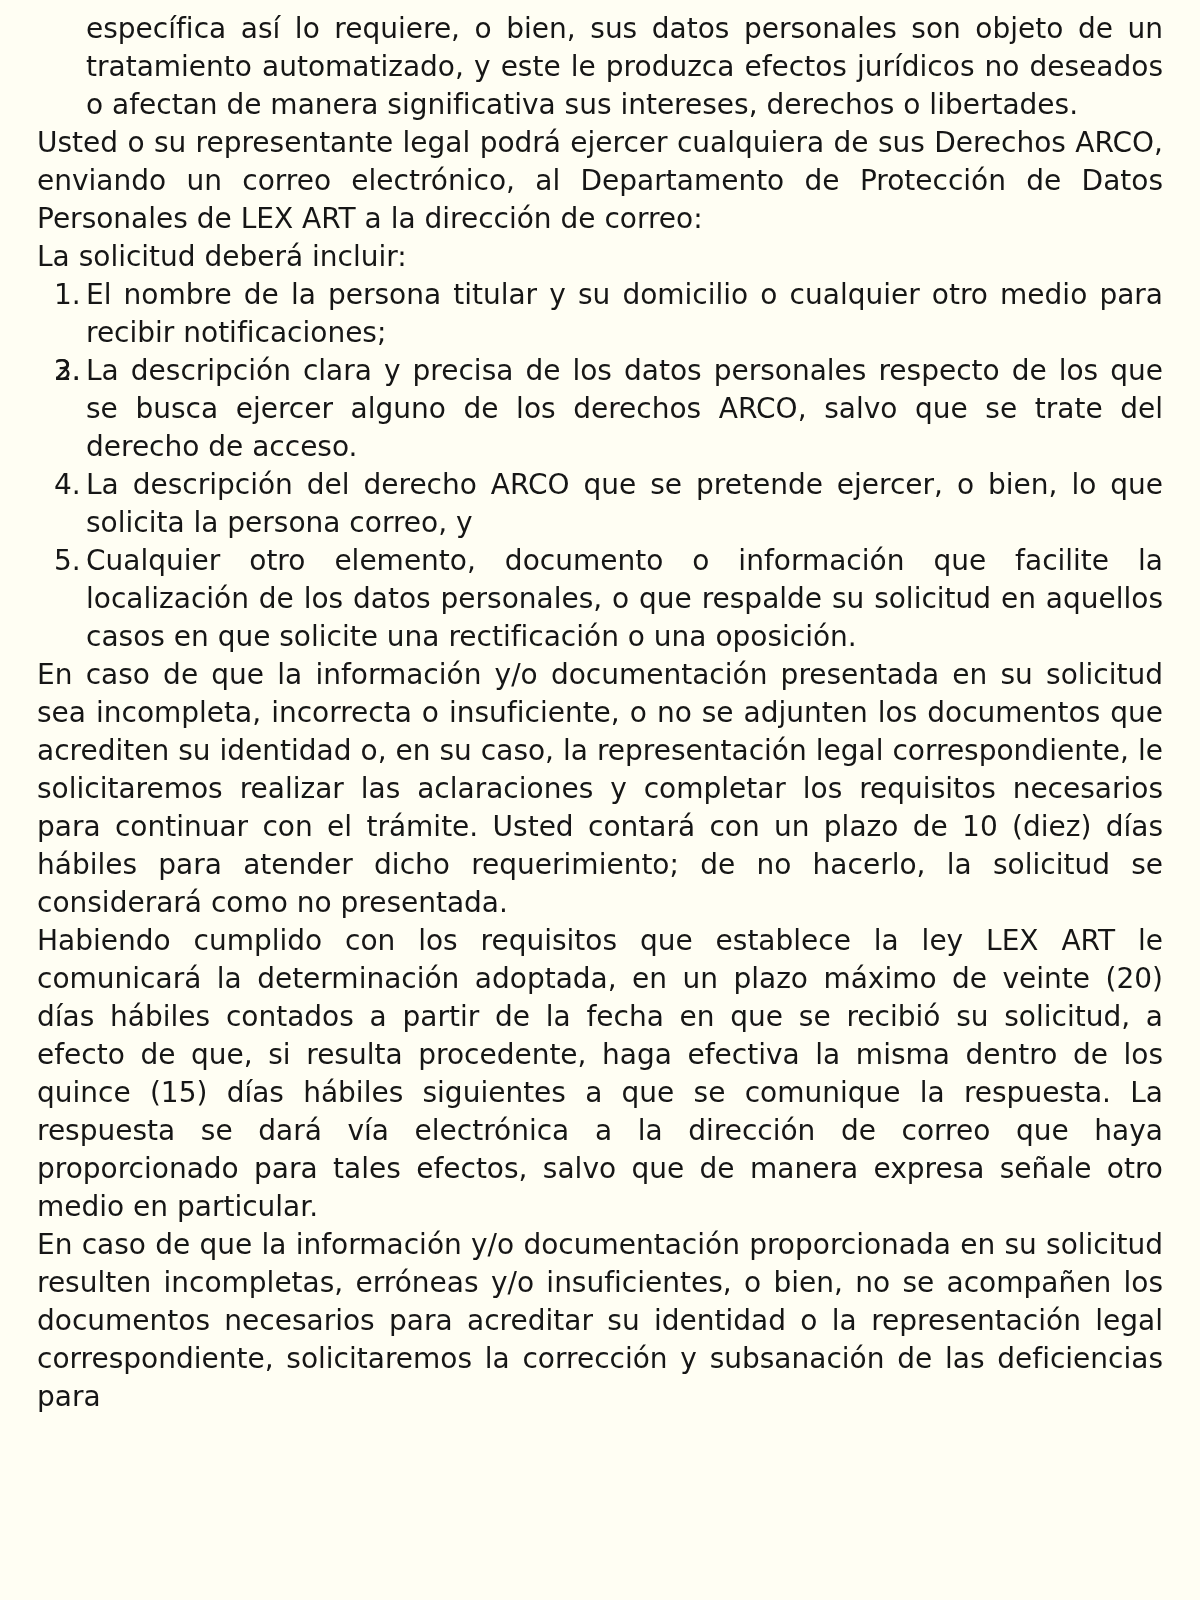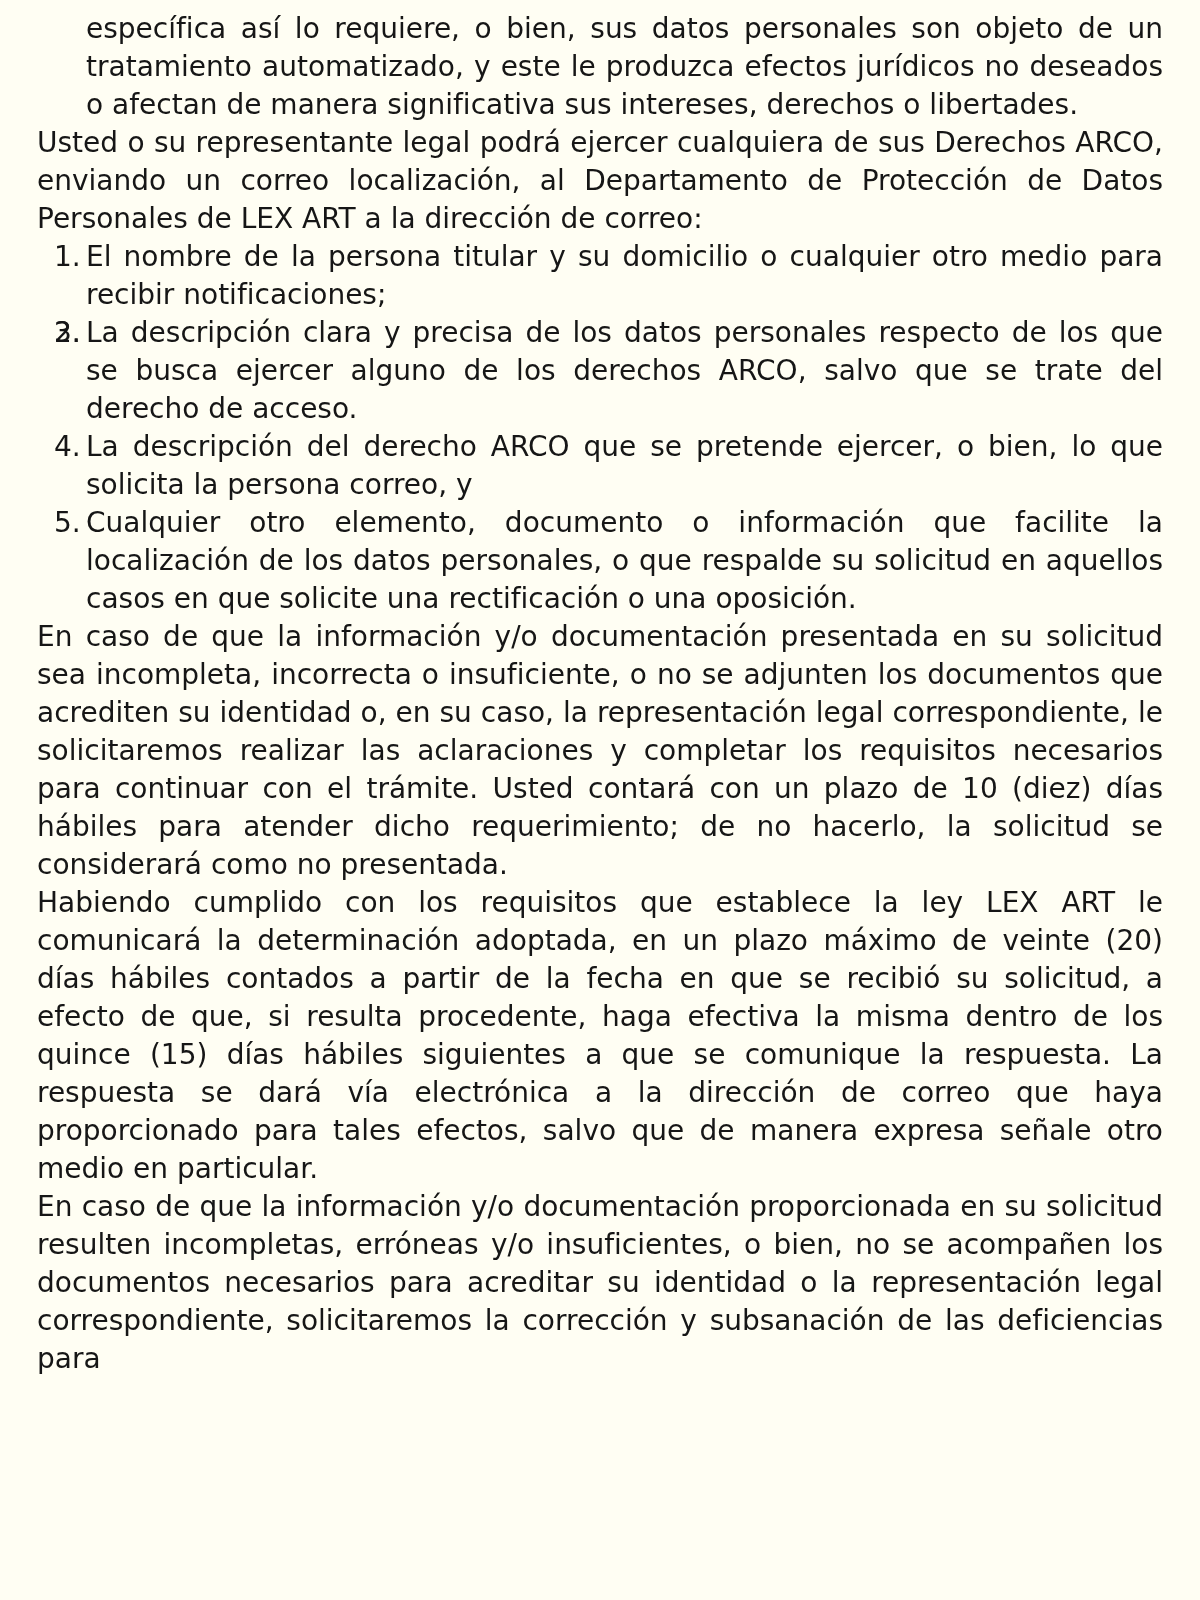--- a/index.html
+++ b/index.html
@@ -42,23 +42,24 @@
     white-space: nowrap;
   }
 </style>
 </head>
 <body style="background: rgb(255, 254, 243);">
 
 <div class="page" style="background: rgb(255, 254, 243); color: rgb(22, 22, 22);">
 
   <p class="hanging-continuation">específica así lo requiere, o bien, sus datos personales son objeto de un tratamiento automatizado, y este le produzca efectos jurídicos no deseados o afectan de manera significativa sus intereses, derechos o libertades.</p>
 
-  <p>Usted o su representante legal podrá ejercer cualquiera de sus Derechos ARCO, enviando un correo localización, al Departamento de Protección de Datos Personales de LEX ART a la dirección de correo:</p>
+  <p>Usted o su representante legal podrá ejercer cualquiera de sus Derechos ARCO, enviando un correo electrónico, al Departamento de Protección de Datos Personales de LEX ART a la dirección de correo:</p>
 
 
+  <p>La solicitud deberá incluir:</p>
 
   <div class="numbered-list">
     <div class="numbered-item">
       <span class="num">1.</span>
       <span>El nombre de la persona titular y su domicilio o cualquier otro medio para recibir notificaciones;</span>
     </div>
     <div class="numbered-item">
       <span class="num">2.</span>
     </div>
     <div class="numbered-item">

